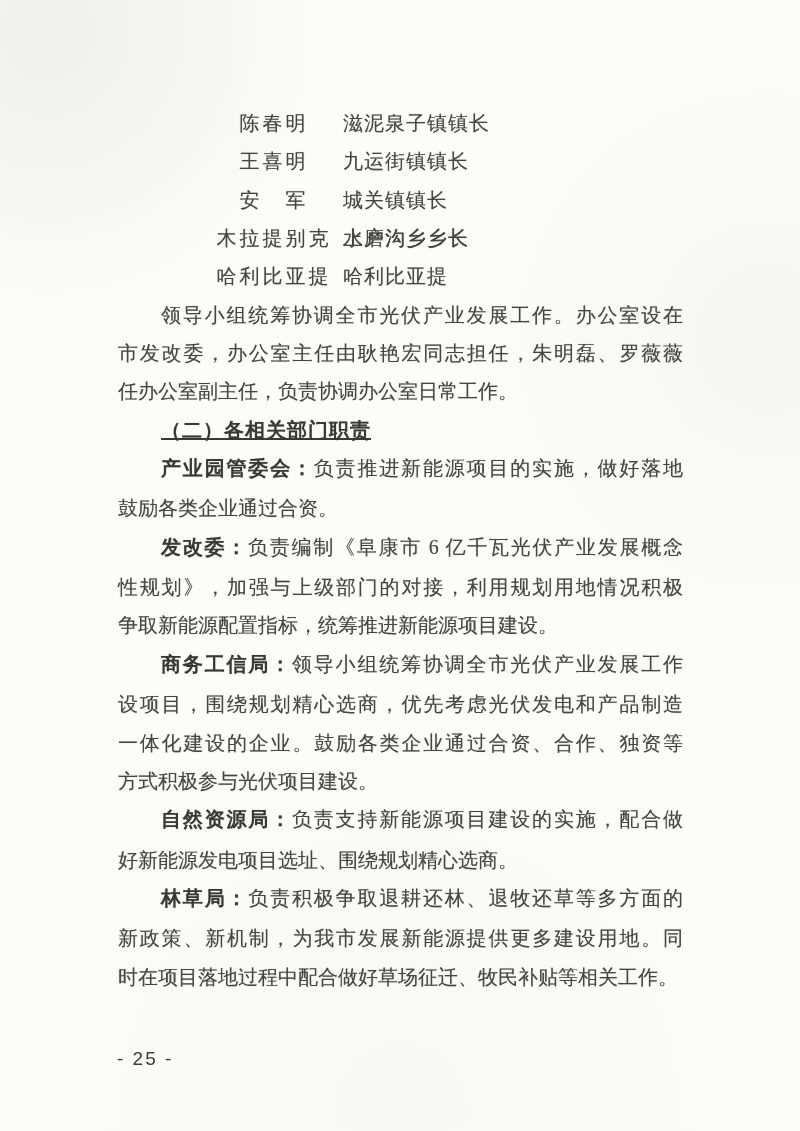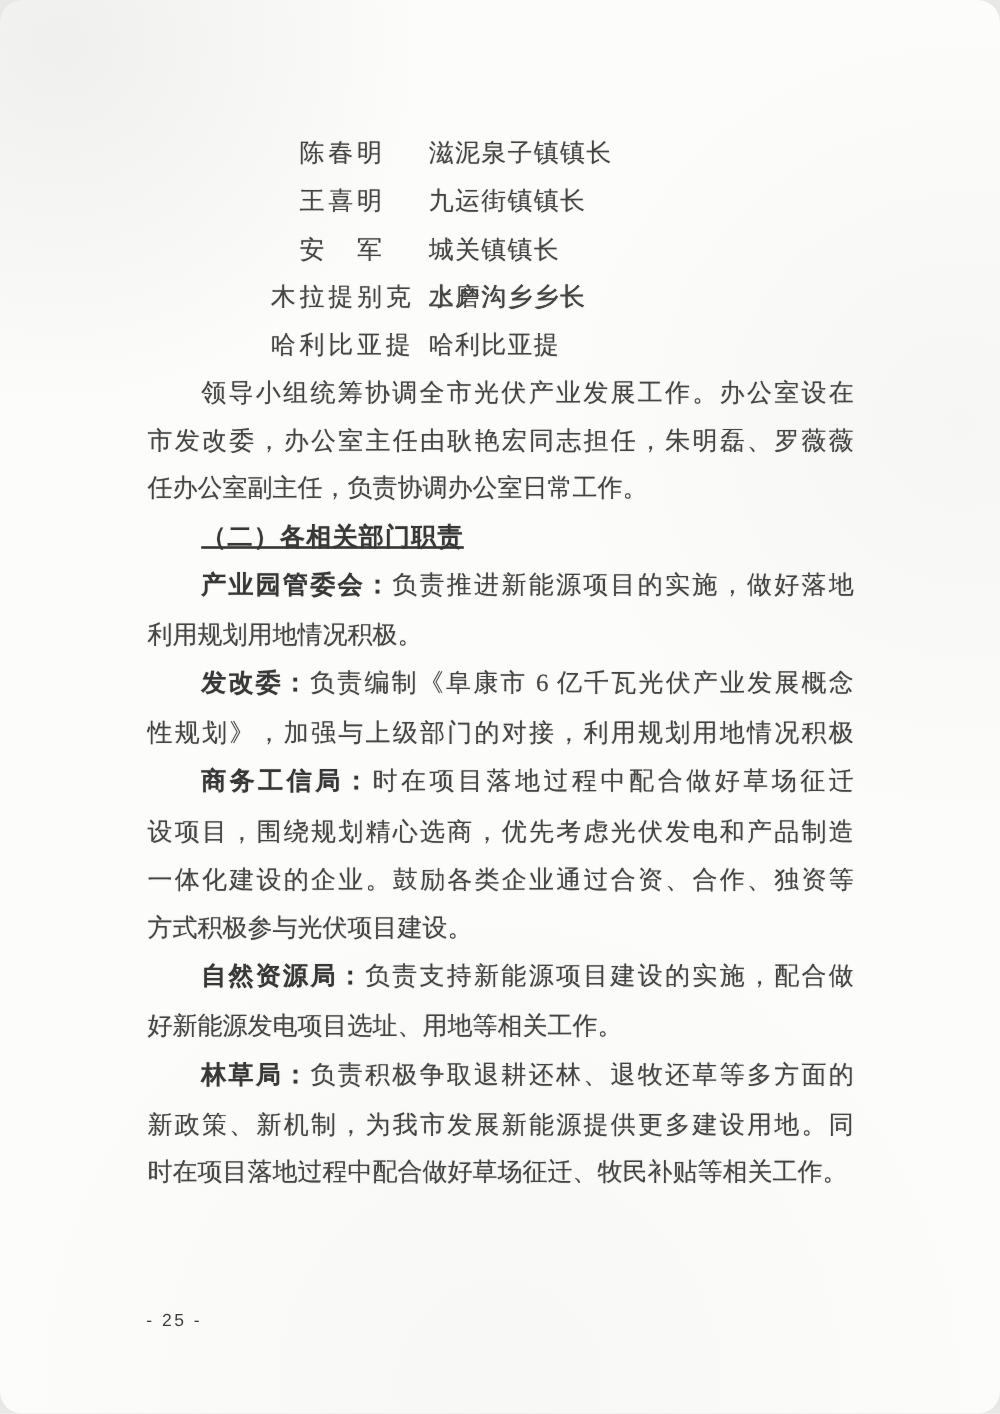--- a/index.html
+++ b/index.html
@@ -10,21 +10,20 @@
     height: 1131px;
     margin: 0 auto;
     background: #fcfcfa;
     background-image:
       radial-gradient(circle at 6% 3%, rgba(130,130,125,0.10), transparent 22%),
       radial-gradient(circle at 96% 30%, rgba(140,140,135,0.05), transparent 30%),
       radial-gradient(circle at 50% 98%, rgba(140,140,135,0.04), transparent 35%);
     font-family: "Liberation Serif", "DejaVu Serif", serif;
     color: #454545;
     overflow: hidden;
-    border-radius: 18px;
   }
   .content {
     position: absolute;
     left: 118px;
     top: 104px;
     width: 565px;
     font-size: 20px;
     line-height: 38.35px;
     text-shadow: 0 0 1px rgba(90,90,90,0.45);
   }
@@ -56,21 +55,21 @@
     font-weight: bold;
     color: #383838;
     letter-spacing: 1px;
     text-decoration: underline;
   }
   .page-number {
     position: absolute;
     left: 117px;
     top: 1048px;
     font-family: "Liberation Sans", "DejaVu Sans", sans-serif;
-    font-size: 14px;
+    font-size: 19px;
     letter-spacing: 2px;
     color: #3c3c3c;
   }
 </style>
 </head>
 <body>
 
 <div class="page">
   <div class="content">
 
@@ -103,38 +102,39 @@
     <div>
       <div class="bline indent"><span>领导小组统筹协调全市光伏产业发展工作。办公室设在</span></div>
       <div class="bline"><span>市发改委，办公室主任由耿艳宏同志担任，朱明磊、罗薇薇</span></div>
       <div class="bline last"><span>任办公室副主任，负责协调办公室日常工作。</span></div>
     </div>
 
     <div class="heading">（二）各相关部门职责</div>
 
     <div>
       <div class="bline indent"><span class="lead">产业园管委会：</span><span>负责推进新能源项目的实施，做好落地</span></div>
-      <div class="bline last"><span>利用规划用地情况积极。</span></div>
+      <div class="bline last"><span>鼓励各类企业通过合资。</span></div>
     </div>
 
     <div>
       <div class="bline indent"><span class="lead">发改委：</span><span>负责编制《阜康市 6 亿千瓦光伏产业发展概念</span></div>
       <div class="bline"><span>性规划》，加强与上级部门的对接，利用规划用地情况积极</span></div>
+      <div class="bline last"><span>争取新能源配置指标，统筹推进新能源项目建设。</span></div>
     </div>
 
     <div>
-      <div class="bline indent"><span class="lead">商务工信局：</span><span>时在项目落地过程中配合做好草场征迁</span></div>
+      <div class="bline indent"><span class="lead">商务工信局：</span><span>领导小组统筹协调全市光伏产业发展工作</span></div>
       <div class="bline"><span>设项目，围绕规划精心选商，优先考虑光伏发电和产品制造</span></div>
       <div class="bline"><span>一体化建设的企业。鼓励各类企业通过合资、合作、独资等</span></div>
       <div class="bline last"><span>方式积极参与光伏项目建设。</span></div>
     </div>
 
     <div>
       <div class="bline indent"><span class="lead">自然资源局：</span><span>负责支持新能源项目建设的实施，配合做</span></div>
-      <div class="bline last"><span>好新能源发电项目选址、用地等相关工作。</span></div>
+      <div class="bline last"><span>好新能源发电项目选址、围绕规划精心选商。</span></div>
     </div>
 
     <div>
       <div class="bline indent"><span class="lead">林草局：</span><span>负责积极争取退耕还林、退牧还草等多方面的</span></div>
       <div class="bline"><span>新政策、新机制，为我市发展新能源提供更多建设用地。同</span></div>
       <div class="bline last"><span>时在项目落地过程中配合做好草场征迁、牧民补贴等相关工作。</span></div>
     </div>
 
   </div>
 

